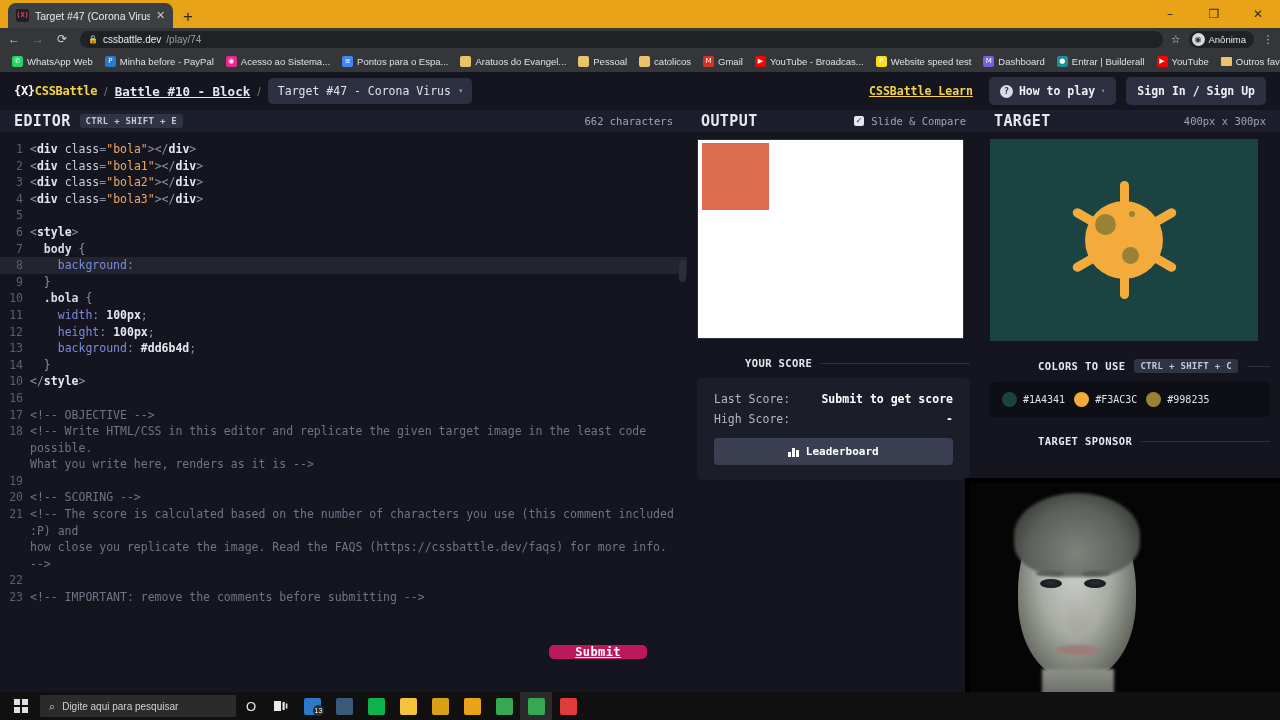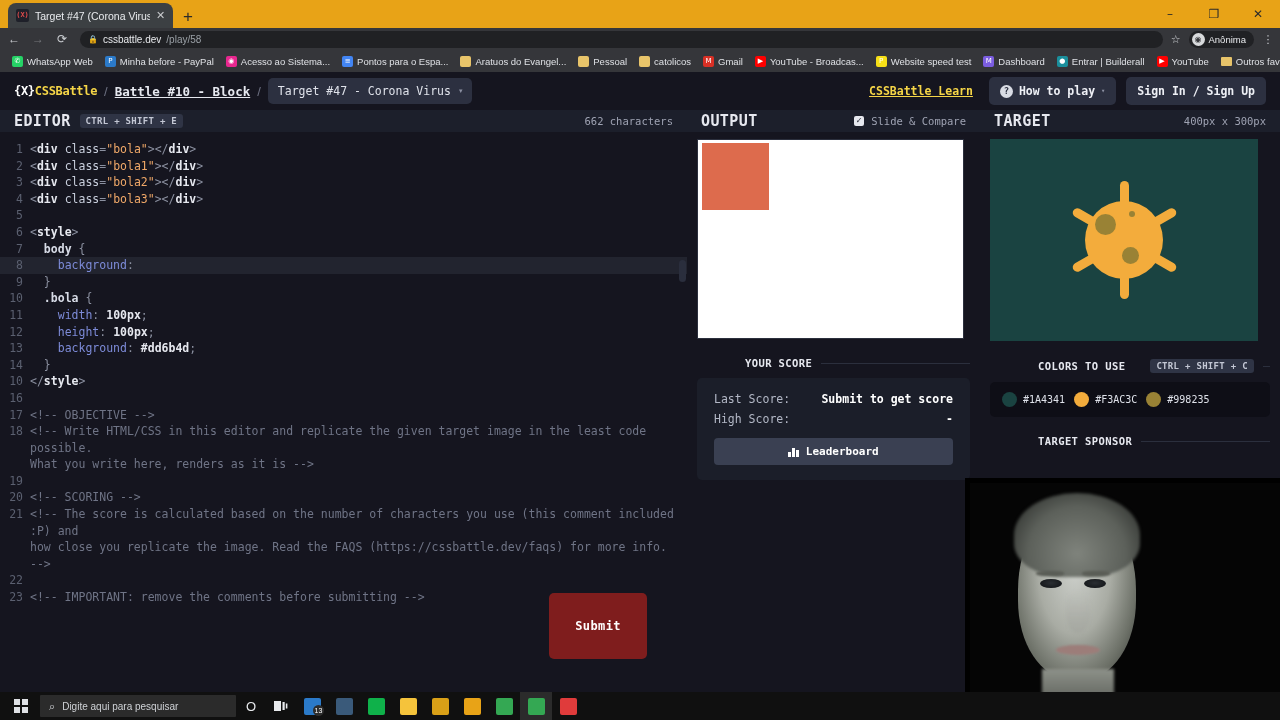--- a/index.html
+++ b/index.html
@@ -210,23 +210,23 @@
     background: transparent;
   }
   .editor-thumb {
     position: absolute; right: 1px; top: 128px; width: 7px; height: 22px;
     background: #2a2e3d; border-radius: 4px;
   }
   .submit-wrap {
     position: absolute; right: 40px; bottom: 33px;
   }
   .submit-btn {
-    background: #7f1d1d; color: #fff;
+    background: #be185d; color: #fff;
     font-family: "DejaVu Sans Mono", monospace; font-size: 12px; font-weight: bold;
-    padding: 26px 26px; border-radius: 5px; letter-spacing: 0.4px;
+    padding: 0 26px; border-radius: 5px; letter-spacing: 0.4px; text-decoration: underline;
   }
 
   
   .output-col { width: 293px; background: #15151f; padding: 0 10px; }
   .preview {
     margin-top: 7px; width: 267px; height: 200px;
     background: #fff; border: 1px solid #2b2f3d; position: relative;
   }
   .bola {
     position: absolute; left: 4px; top: 3px;
@@ -396,21 +396,21 @@
     </div>
   </div>
 
   <div class="chrome-toolbar">
     <div class="nav-icon">←</div>
     <div class="nav-icon disabled">→</div>
     <div class="nav-icon">⟳</div>
     <div class="omnibox">
       <span class="lock-icon">🔒</span>
       <span class="url-strong">cssbattle.dev</span>
-      <span class="url-dim">/play/58</span>
+      <span class="url-dim">/play/74</span>
     </div>
     <div class="star-icon">☆</div>
     <div class="incognito-pill">
       <span class="incog-avatar">◉</span>
       <span class="incog-label">Anônima</span>
     </div>
     <div class="kebab">⋮</div>
   </div>
 
   <div class="bookmarks" id="bookmarks-host">
@@ -662,21 +662,21 @@
             <div class="virus-body">
               <div class="spot" style="left:10px;top:13px;width:21px;height:21px;"></div>
               <div class="spot" style="left:37px;top:46px;width:17px;height:17px;"></div>
               <div class="spot" style="left:44px;top:10px;width:6px;height:6px;"></div>
             </div>
           </div>
         </div>
 
         <div class="sec-head">
           <span class="sec-title">COLORS TO USE</span>
-          <span class="kbd" style="margin-left:16px">CTRL + SHIFT + C</span>
+          <span class="kbd" style="margin-left:0">CTRL + SHIFT + C</span>
           <span class="sec-rule"></span>
         </div>
         <div class="colors-card" id="swatch-host">
             <div class="swatch-item">
               <span class="swatch" style="background: rgb(26, 67, 65);"></span>
               <span class="swatch-label">#1A4341</span>
             </div>
             <div class="swatch-item">
               <span class="swatch" style="background: rgb(243, 172, 60);"></span>
               <span class="swatch-label">#F3AC3C</span>

